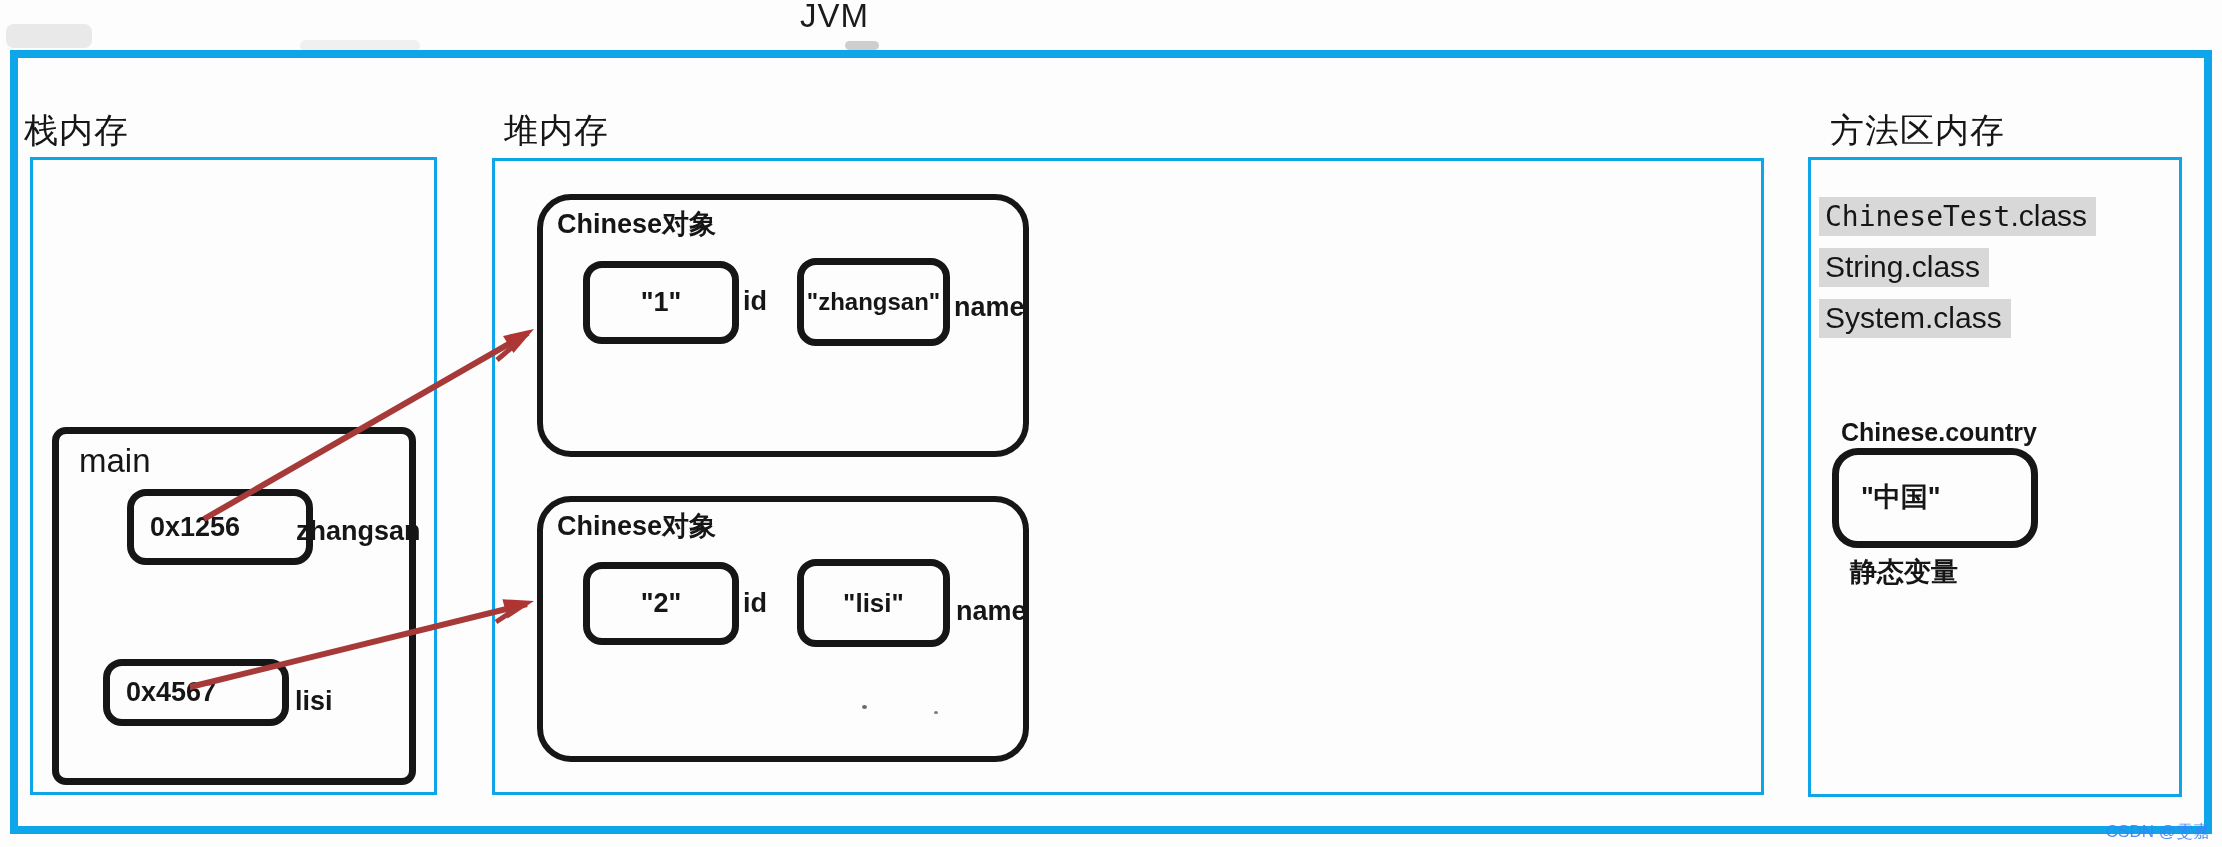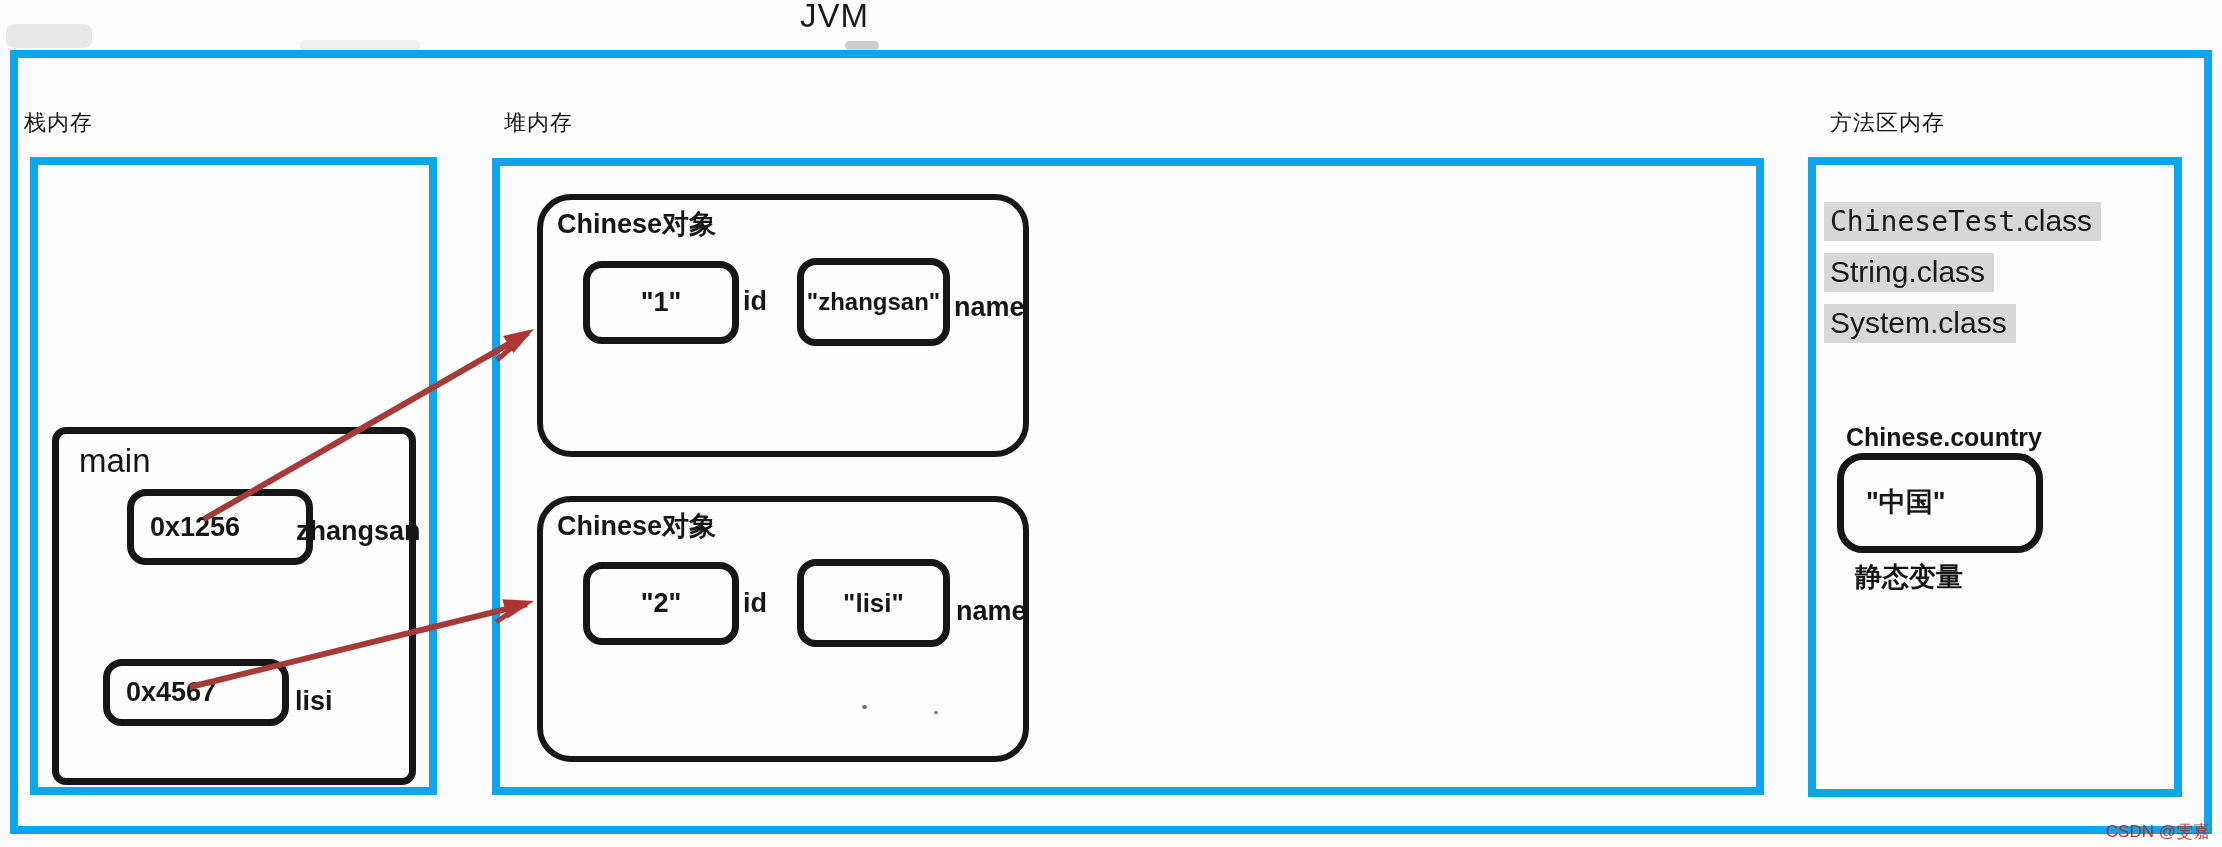--- a/index.html
+++ b/index.html
@@ -12,34 +12,34 @@
     height: 847px;
     background: #fdfdfd;
     overflow: hidden;
   }
 
   .abs { position: absolute; white-space: nowrap; }
 
   
   .region-box {
     position: absolute;
-    border: 8px solid #0ea5e9;
+    border: 3px solid #0ea5e9;
     background: transparent;
   }
   .outer-box { border-width: 8px; }
 
   
   .rbox {
     position: absolute;
     border: 7px solid #161616;
     border-radius: 14px;
     background: transparent;
   }
 
-  .region-label { font-size: 22px; font-weight: 500; letter-spacing: 1px; }
+  .region-label { font-size: 34px; font-weight: 500; letter-spacing: 1px; }
   .jvm-title { font-size: 33px; font-weight: 400; color: #1b1b1b; letter-spacing: 1px; }
 
   .frame-title { font-size: 33px; font-weight: 400; }
   .obj-title { font-size: 27px; font-weight: 700; }
 
   .value-box {
     position: absolute;
     border: 7px solid #161616;
     border-radius: 19px;
     display: flex;
@@ -75,21 +75,21 @@
     pointer-events: none;
     z-index: 5;
   }
 
   .dot { position: absolute; border-radius: 50%; }
   .smudge { position: absolute; border-radius: 8px; }
 
   .watermark {
     position: absolute;
     font-size: 17px;
-    color: #b91c1c;
+    color: #3b82f6;
     opacity: 0.9;
     z-index: 6;
   }
 </style>
 </head>
 <body>
 
 <div class="canvas">
 
   <div class="smudge" style="left:6px; top:24px; width:86px; height:24px; background:#e2e2e2; opacity:.75;"></div>

